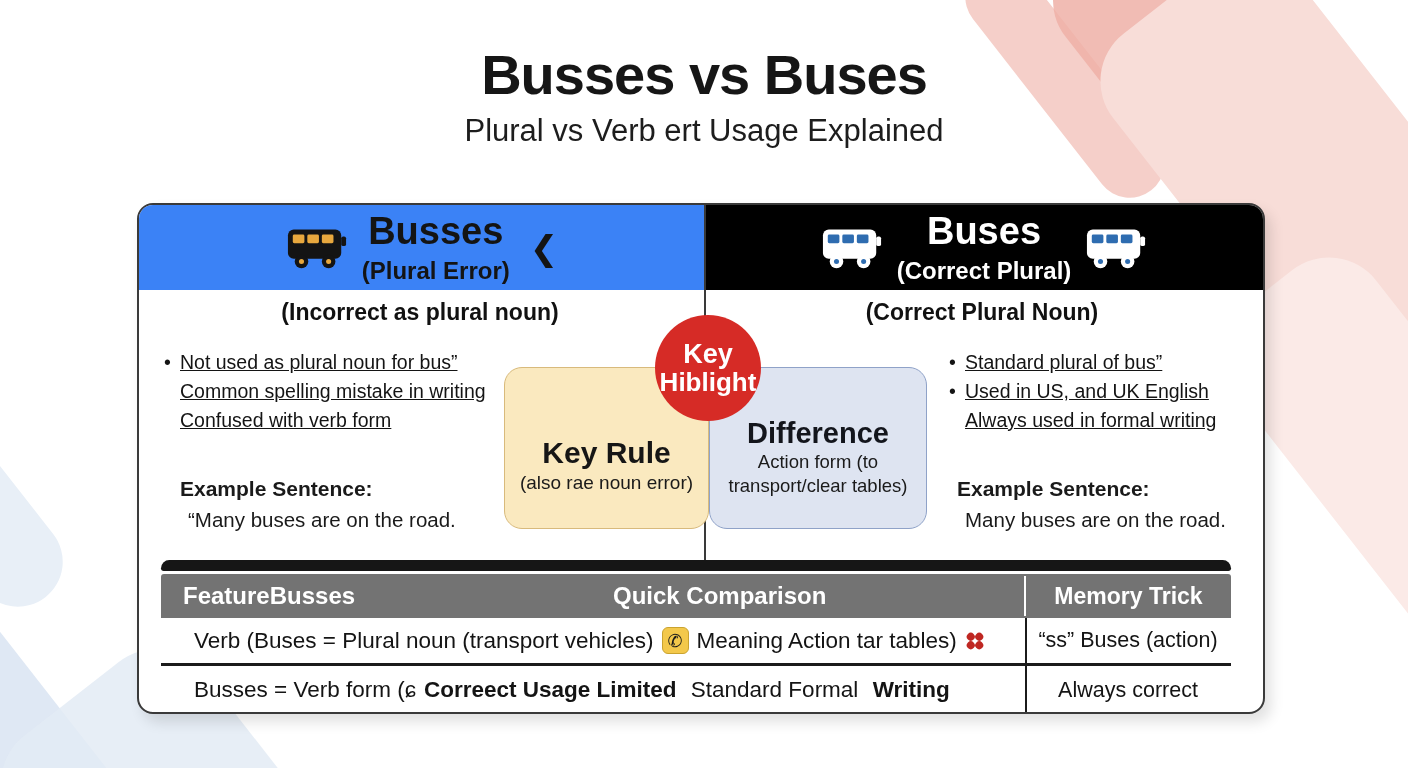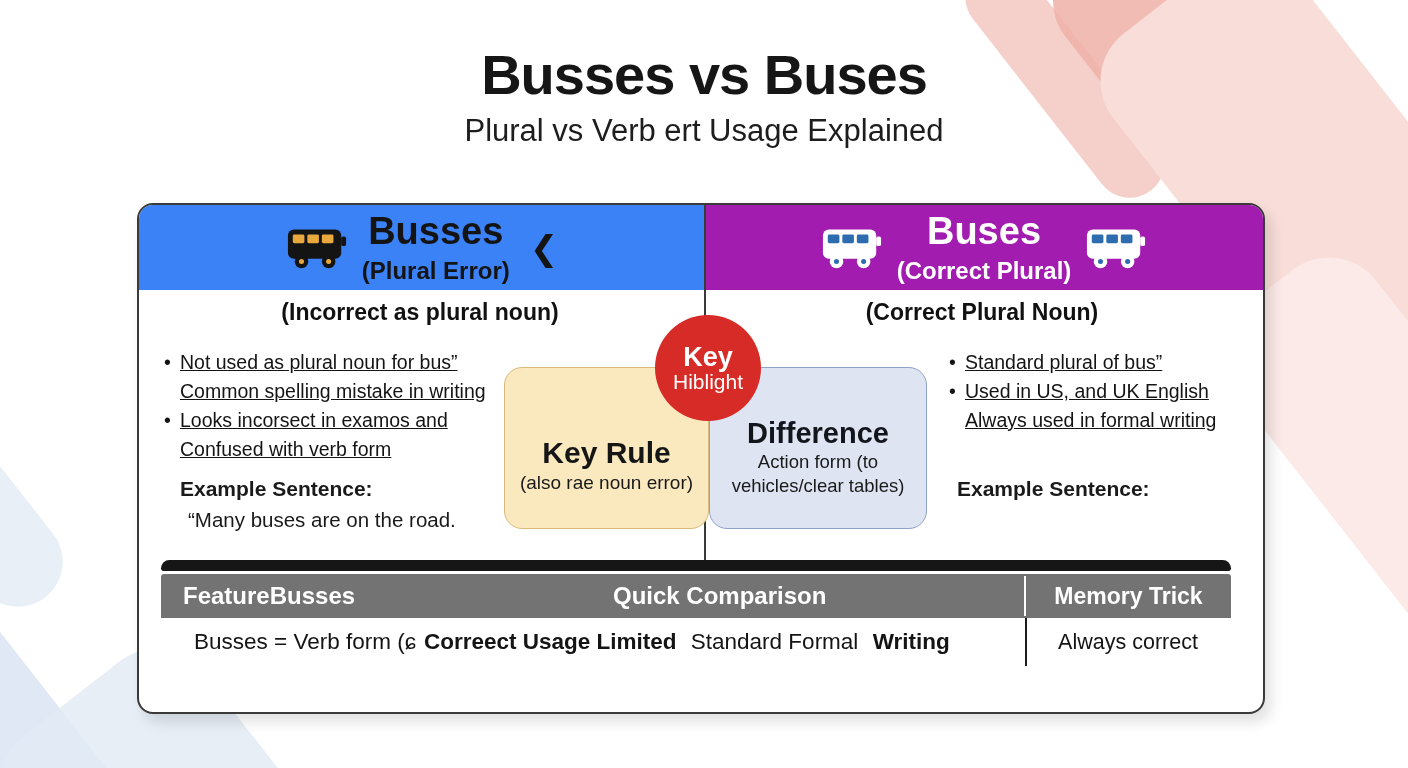--- a/index.html
+++ b/index.html
@@ -32,21 +32,21 @@
   .card {
     position:absolute; left:137px; top:203px; width:1128px; height:511px; z-index:2;
     background:#fff; border:2px solid #3a3a3a; border-radius:16px; overflow:hidden;
     box-shadow:6px 8px 14px rgba(0,0,0,.12);
   }
 
   
   .headers { display:flex; height:85px; }
   .hdr { display:flex; align-items:center; justify-content:center; gap:14px; }
   .hdr-left  { width:566px; background:#3b82f6; color:#141414; }
-  .hdr-right { flex:1; background:#a21caf; color:#ffffff; }
+  .hdr-right { flex:1; background:#000000; color:#ffffff; }
   .hdr-col { display:flex; flex-direction:column; align-items:center; line-height:1.05; }
   .hdr-title { font-size:38px; font-weight:700; }
   .hdr-sub   { font-size:24px; font-weight:700; margin-top:6px; }
   .chevron   { font-size:34px; font-weight:700; margin-left:6px; }
   .bus-svg { width:62px; height:44px; }
   .hdr-left  .bus-svg { color:#141414; --win:#e8a83e; }
   .hdr-right .bus-svg { color:#ffffff; --win:#2e6cb0; }
 
   
   .section-labels { display:flex; }
@@ -71,21 +71,21 @@
   .example-label { font-size:21px; font-weight:700; }
   .example-text  { font-size:20.5px; margin-top:7px; padding-left:8px; }
 
   
   .badge {
     position:absolute; left:516px; top:110px; width:106px; height:106px; z-index:4;
     background:#d62b26; border-radius:50%; color:#fff;
     display:flex; flex-direction:column; align-items:center; justify-content:center; line-height:1.05;
   }
   .badge-l1 { font-size:27px; font-weight:700; }
-  .badge-l2 { font-size:21px; font-weight:400; }
+  .badge-l2 { font-size:26px; font-weight:700; }
 
   
   .cbox { position:absolute; z-index:3; border-radius:18px; text-align:center; }
   .keyrule-box {
     left:365px; top:162px; width:205px; height:162px;
     background:#fae9bf; border:1.5px solid #d8ba7c;
     display:flex; flex-direction:column; justify-content:center; padding-top:34px;
   }
   .keyrule-title { font-size:30px; font-weight:700; color:#161616; }
   .keyrule-sub   { font-size:19px; margin-top:2px; color:#1a1a1a; }
@@ -202,64 +202,81 @@
     <div class="section-labels">
       <div>(Incorrect as plural noun)</div>
       <div>(Correct Plural Noun)</div>
     </div>
 
     <div class="vline"></div>
 
     <div class="bullets bullets-left">
       <div class="b dot">Not used as plural noun for bus”</div>
       <div class="b">Common spelling mistake in writing</div>
-      <div class="b dot">Looks incorsect in examos and</div>
       <div class="b">Confused with verb form</div>
     </div>
 
     <div class="example example-left">
       <div class="example-label">Example Sentence:</div>
       <div class="example-text">“Many buses are on the road.</div>
     </div>
 
     <div class="bullets bullets-right">
       <div class="b dot">Standard plural of bus”</div>
       <div class="b dot">Used in US, and UK English</div>
       <div class="b">Always used in formal writing</div>
     </div>
 
     <div class="example example-right">
       <div class="example-label">Example Sentence:</div>
+      <div class="example-text">Many buses are on the road.</div>
     </div>
 
     <div class="badge">
       <div class="badge-l1">Key</div>
       <div class="badge-l2">Hiblight</div>
     </div>
 
     <div class="cbox keyrule-box">
       <div class="keyrule-title">Key Rule</div>
       <div class="keyrule-sub">(also rae noun error)</div>
     </div>
 
     <div class="cbox difference-box">
       <div class="difference-title">Difference</div>
       <div class="difference-line">Action form (to</div>
-      <div class="difference-line">vehicles/clear tables)</div>
+      <div class="difference-line">transport/clear tables)</div>
     </div>
 
     <div class="qtable">
       <div class="qt-topstrip"></div>
       <div class="qt-header">
         <span class="qt-h1">FeatureBusses</span>
         <span class="qt-h2">Quick Comparison</span>
         <div class="qt-hdiv"></div>
         <span class="qt-h3">Memory Trick</span>
       </div>
       <div class="qt-body">
+        <div class="qt-row r1">
+          <div class="qt-main">
+            <span>Verb (Buses = Plural noun (transport vehicles)</span>
+            <span class="phone-icon">
+                <span>✆</span>
+              </span>
+            <span>Meaning Action tar tables)</span>
+            <span class="clover">
+                <i></i>
+                <i></i>
+                <i></i>
+                <i></i>
+              </span>
+          </div>
+          <div class="qt-vline"></div>
+          <div class="qt-trick">“ss” Buses (action)</div>
+        </div>
         <div class="qt-row r2">
           <div class="qt-main">
             <span style="letter-spacing:0;">Busses = Verb form (ɕ</span>
               <b>Correect Usage Limited</b>
               <span style="white-space:pre;"> Standard Formal </span>
               <b>Writing</b>
           </div>
           <div class="qt-vline"></div>
           <div class="qt-trick">Always correct</div>
         </div>

